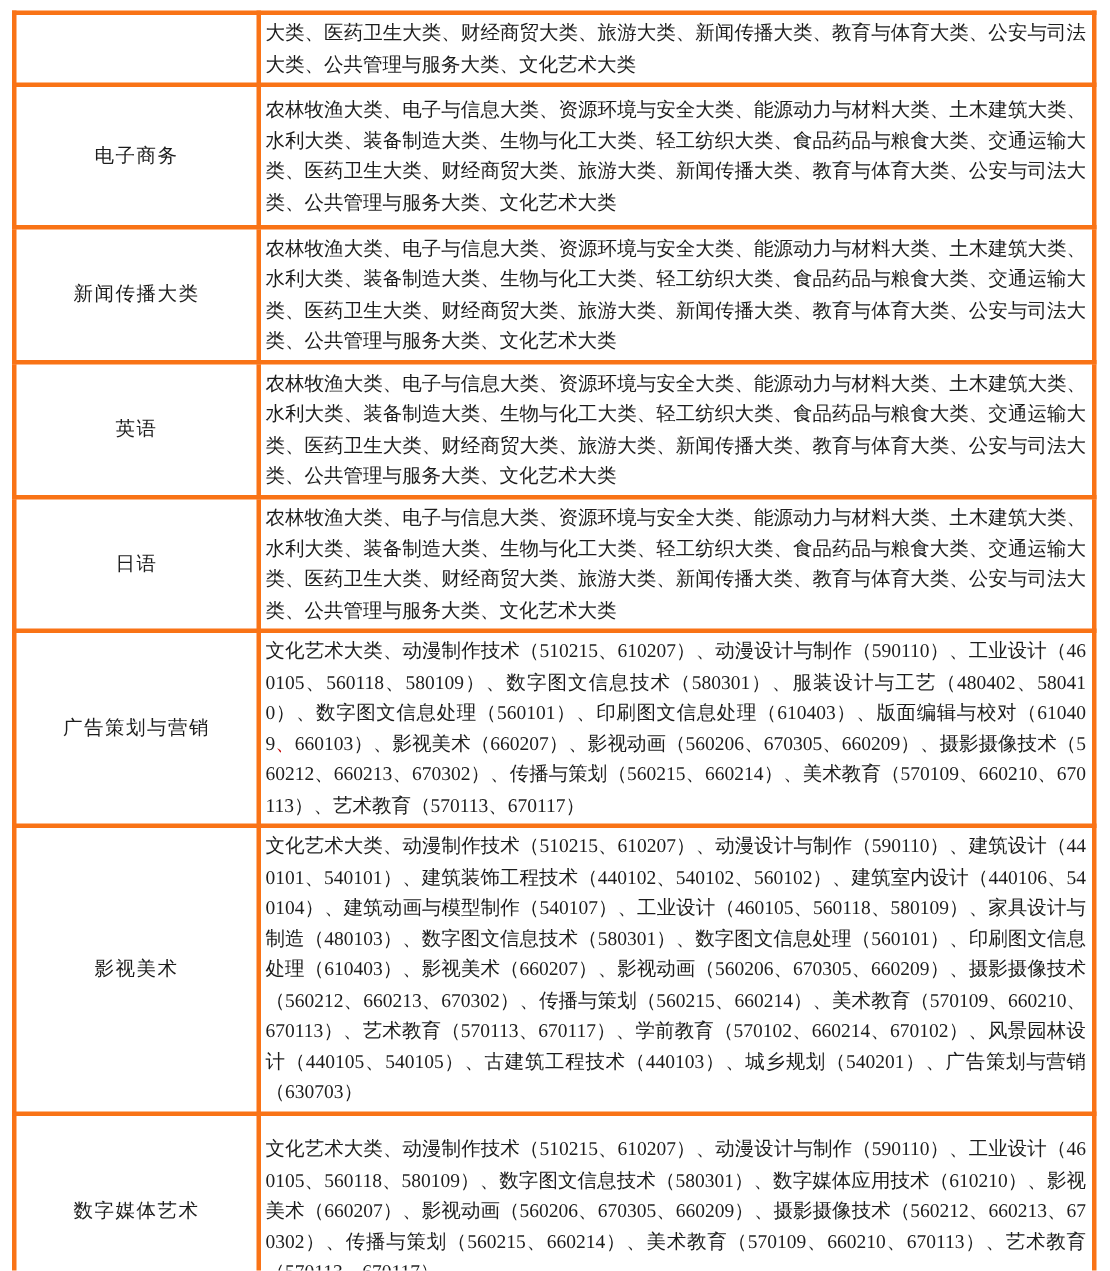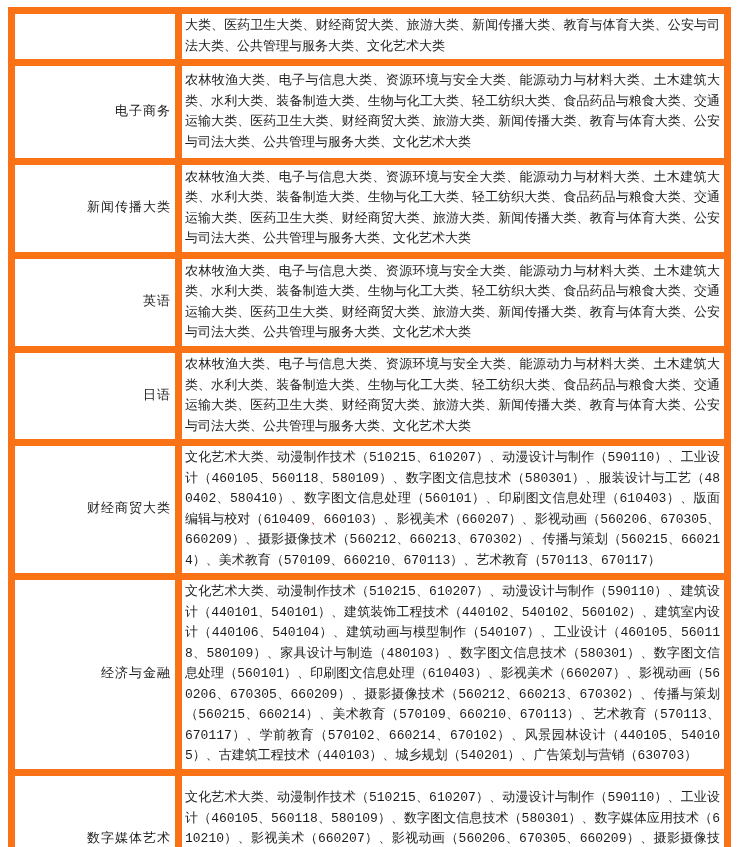--- a/index.html
+++ b/index.html
@@ -18,27 +18,26 @@
     padding: 7px 9px 0 8px;
   }
   table.major-table {
     border-collapse: collapse;
     table-layout: fixed;
     width: 723px;
     font-size: 13px;
     line-height: 20.5px;
   }
   table.major-table td {
-    border: 7px solid #f97316;
+    border: 3px solid #f97316;
     overflow: hidden;
-    font-family: Liberation Mono, monospace;
   }
   td.major {
     width: 152px;
-    text-align: right;
+    text-align: center;
     vertical-align: middle;
     padding: 2px 4px;
     letter-spacing: 1px;
   }
   td.cats {
     padding: 2px 4px 2px 3px;
     vertical-align: middle;
     text-align: justify;
     text-justify: inter-ideograph;
     word-break: break-all;
@@ -84,27 +83,27 @@
           <span>农林牧渔大类、电子与信息大类、资源环境与安全大类、能源动力与材料大类、土木建筑大类、水利大类、装备制造大类、生物与化工大类、轻工纺织大类、食品药品与粮食大类、交通运输大类、医药卫生大类、财经商贸大类、旅游大类、新闻传播大类、教育与体育大类、公安与司法大类、公共管理与服务大类、文化艺术大类</span>
         </td>
       </tr>
       <tr class="h-r4">
         <td class="major">日语</td>
         <td class="cats">
           <span>农林牧渔大类、电子与信息大类、资源环境与安全大类、能源动力与材料大类、土木建筑大类、水利大类、装备制造大类、生物与化工大类、轻工纺织大类、食品药品与粮食大类、交通运输大类、医药卫生大类、财经商贸大类、旅游大类、新闻传播大类、教育与体育大类、公安与司法大类、公共管理与服务大类、文化艺术大类</span>
         </td>
       </tr>
       <tr class="h-r6">
-        <td class="major">财经商贸大类</td>
+        <td class="major">广告策划与营销</td>
         <td class="cats">
           <span>文化艺术大类、动漫制作技术（510215、610207）、动漫设计与制作（590110）、工业设计（460105、560118、580109）、数字图文信息技术（580301）、服装设计与工艺（480402、580410）、数字图文信息处理（560101）、印刷图文信息处理（610403）、版面编辑与校对（610409</span><span class="hl" style="color: rgb(192, 0, 0);">、</span><span>660103）、影视美术（660207）、影视动画（560206、670305、660209）、摄影摄像技术（560212、660213、670302）、传播与策划（560215、660214）、美术教育（570109、660210、670113）、艺术教育（570113、670117）</span>
         </td>
       </tr>
       <tr class="h-r7">
-        <td class="major">经济与金融</td>
+        <td class="major">影视美术</td>
         <td class="cats">
           <span>文化艺术大类、动漫制作技术（510215、610207）、动漫设计与制作（590110）、建筑设计（440101、540101）、建筑装饰工程技术（440102、540102、560102）、建筑室内设计（440106、540104）、建筑动画与模型制作（540107）、工业设计（460105、560118、580109）、家具设计与制造（480103）、数字图文信息技术（580301）、数字图文信息处理（560101）、印刷图文信息处理（610403）、影视美术（660207）、影视动画（560206、670305、660209）、摄影摄像技术（560212、660213、670302）、传播与策划（560215、660214）、美术教育（570109、660210、670113）、艺术教育（570113、670117）、学前教育（570102、660214、670102）、风景园林设计（440105、540105）、古建筑工程技术（440103）、城乡规划（540201）、广告策划与营销（630703）</span>
         </td>
       </tr>
       <tr class="h-r8">
         <td class="major">数字媒体艺术</td>
         <td class="cats">
           <span>文化艺术大类、动漫制作技术（510215、610207）、动漫设计与制作（590110）、工业设计（460105、560118、580109）、数字图文信息技术（580301）、数字媒体应用技术（610210）、影视美术（660207）、影视动画（560206、670305、660209）、摄影摄像技术（560212、660213、670302）、传播与策划（560215、660214）、美术教育（570109、660210、670113）、艺术教育（570113、670117）</span>
         </td>
       </tr>

